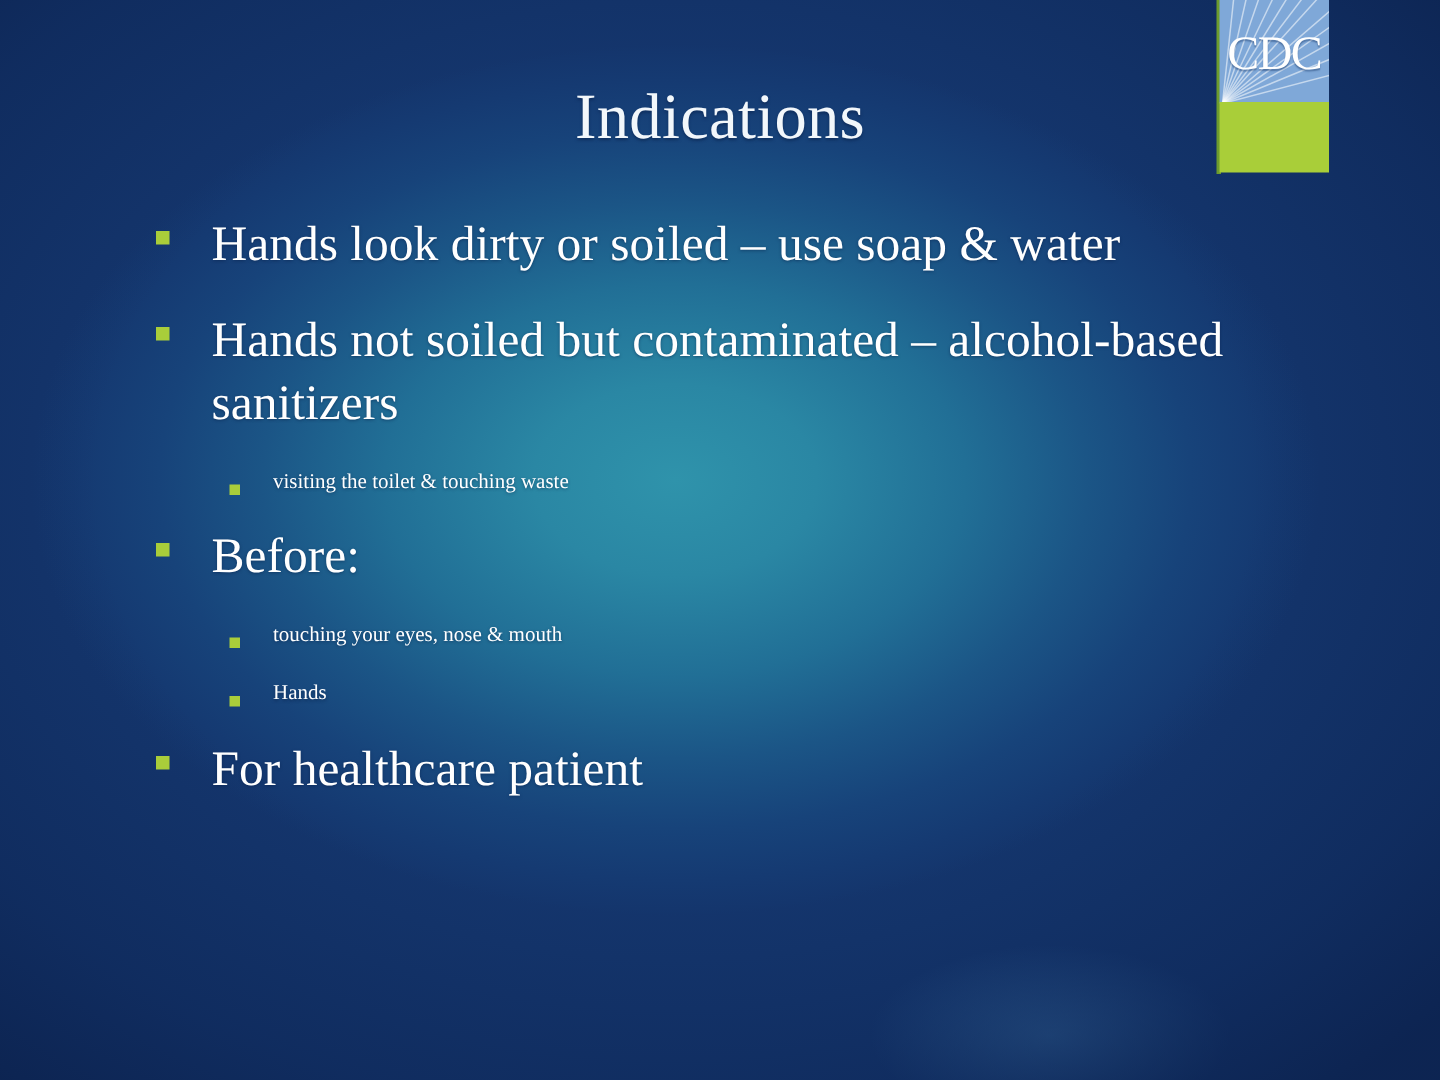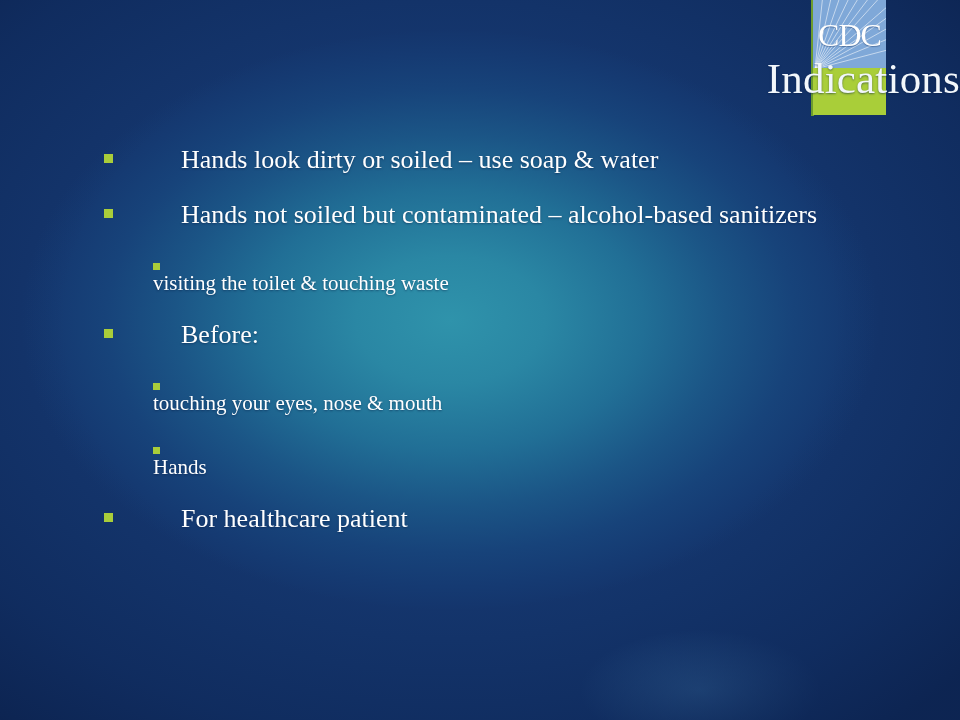--- a/index.html
+++ b/index.html
@@ -96,21 +96,21 @@
     height: 47px;
     background: #a9ce39;
   }
 
   
   .title {
     position: absolute;
     left: 0;
     top: 55px;
     width: 960px;
-    text-align: right;
+    text-align: center;
     color: #f2f7fb;
     font-size: 43px;
     line-height: 1.12;
     font-weight: normal;
     letter-spacing: 0.2px;
     text-shadow: 0 1px 2px rgba(8,30,70,0.55);
   }
 
   
   .body {
@@ -119,31 +119,29 @@
     top: 143px;
     width: 790px;
   }
   .bullet-row {
     display: flex;
     align-items: flex-start;
     color: #ffffff;
     text-shadow: 0 1px 2px rgba(8,30,70,0.5);
   }
   .lvl1 {
-    font-size: 26px;
+    font-size: 33px;
     line-height: 1.27;
     margin-bottom: 22px;
-    gap: 40px;
   }
   .lvl2 {
-    font-size: 21px;
+    font-size: 14px;
     line-height: 1.27;
     margin-bottom: 21px;
     margin-left: 49px;
-    flex-direction: column;
   }
   .bullet-mark {
     flex: 0 0 auto;
     display: inline-block;
     background: #a9cd3a;
   }
   .lvl1 .bullet-mark {
     width: 9px;
     height: 9px;
     margin-top: 11px;

